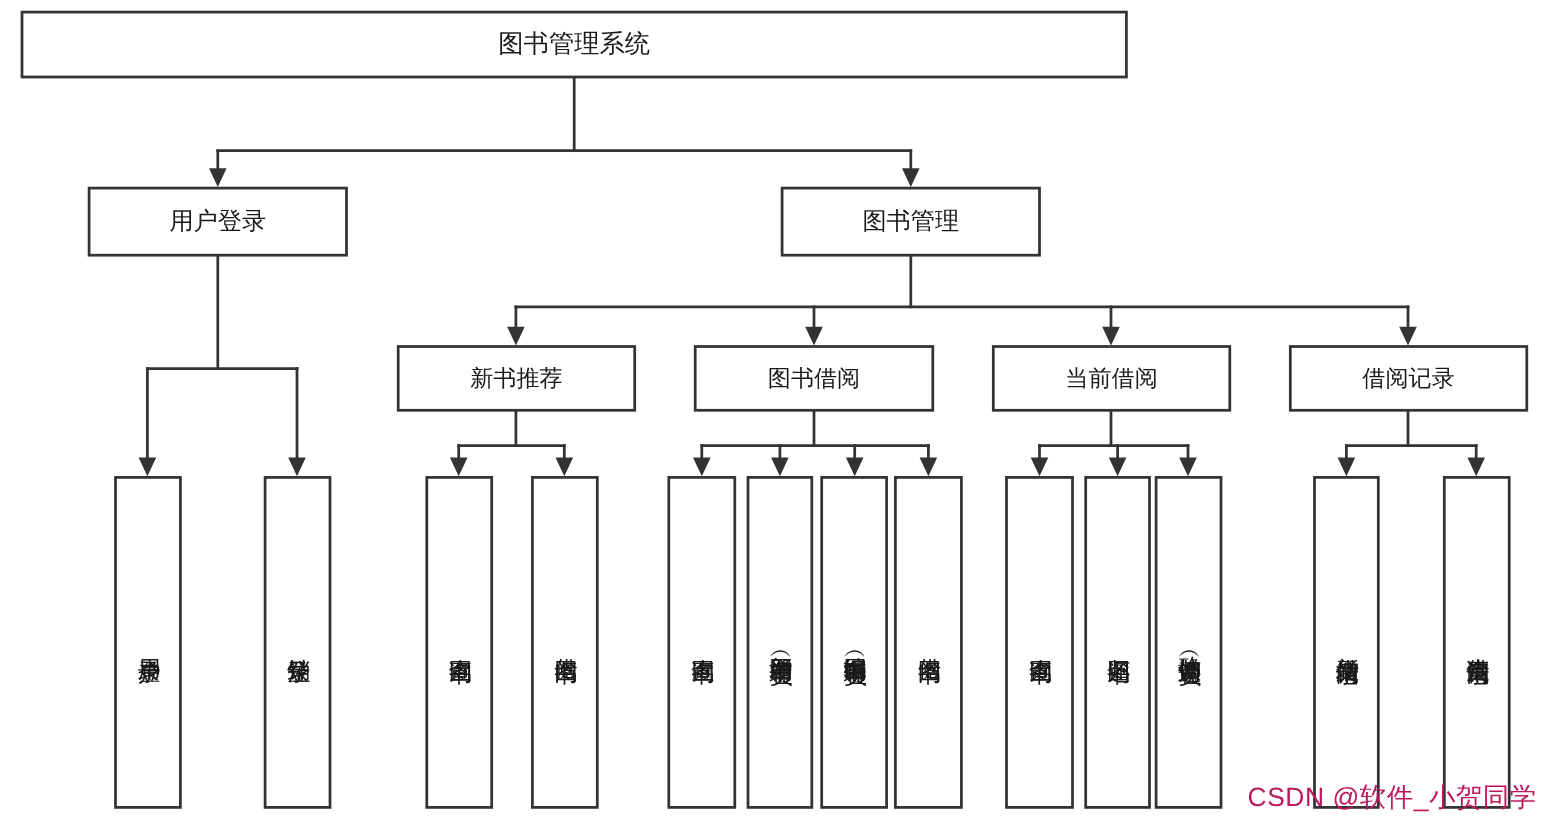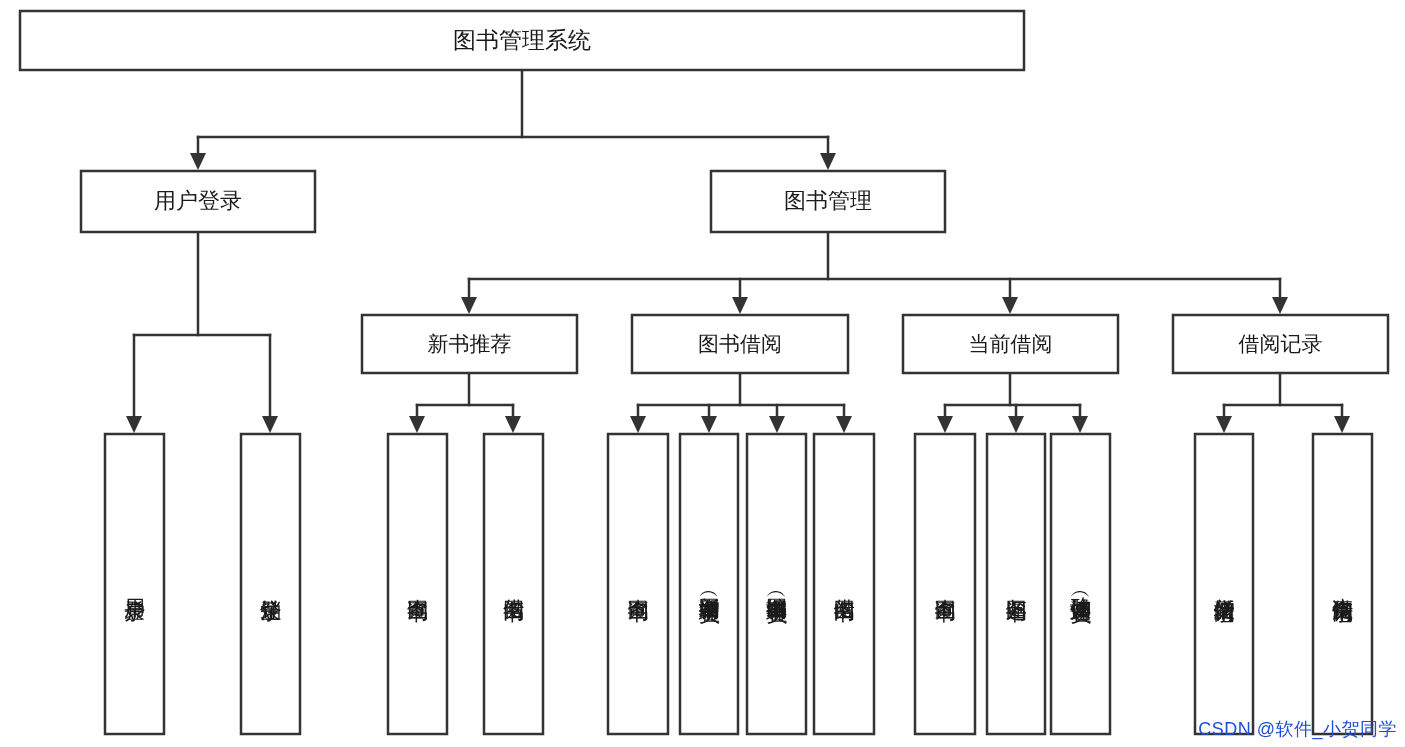--- a/index.html
+++ b/index.html
@@ -67,22 +67,22 @@
     line-height: 1.06;
     color: #1a1a1a;
     letter-spacing: 1px;
     white-space: nowrap;
   }
   .watermark {
     position: absolute;
     right: 8px;
     bottom: 6px;
     font-family: "Liberation Sans", "DejaVu Sans", sans-serif;
-    font-size: 18px;
-    color: #1d4ed8;
+    font-size: 24px;
+    color: #be185d;
     letter-spacing: 0.5px;
     white-space: nowrap;
   }
 </style>
 </head>
 <body>
 
 <div id="diagram-root">
 
   <svg class="diagram-svg" viewBox="0 0 1405 747">

